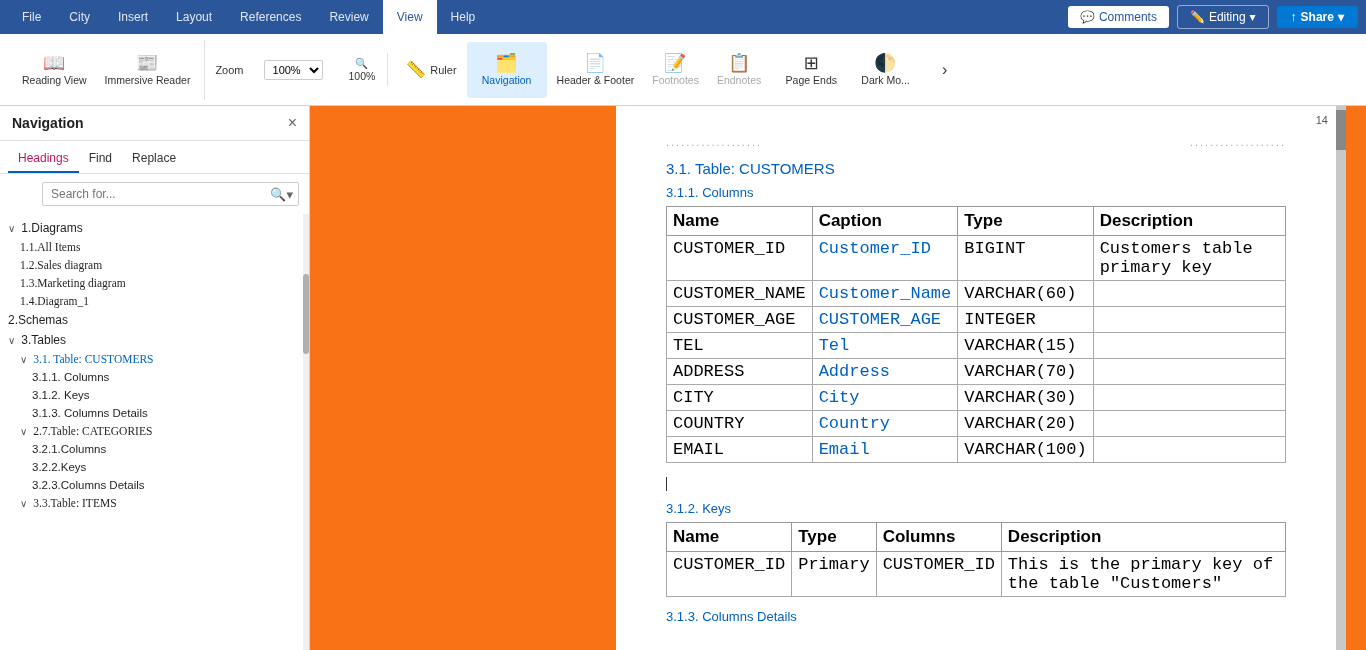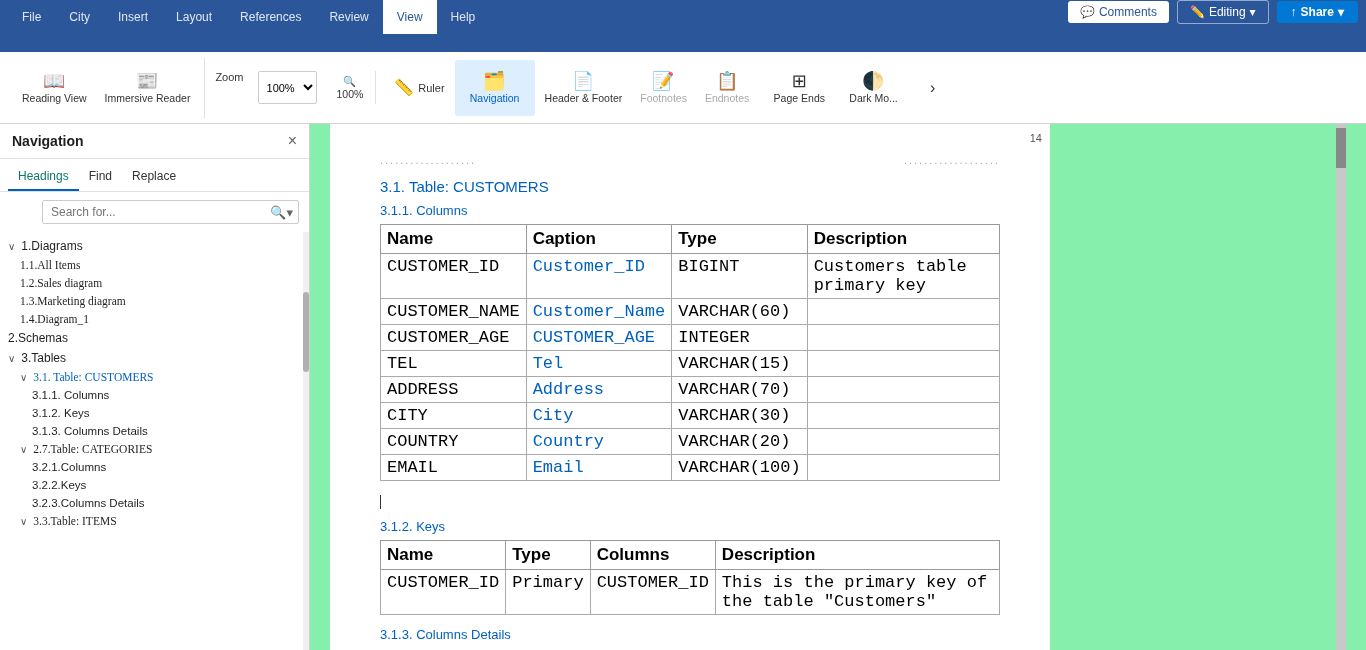--- a/index.html
+++ b/index.html
@@ -1,70 +1,70 @@
 <!DOCTYPE html>
 <html><head>
   <meta charset="utf-8">
   <style>
     * { margin: 0; padding: 0; box-sizing: border-box; }
     body { font-family: 'Segoe UI', Arial, sans-serif; font-size: 12px; background: #f3f3f3; overflow: hidden; width: 1366px; height: 650px; }
 
     
-    .title-bar { display: flex; align-items: flex-start; background: #2b579a; height: 52px; padding: 0 8px; color: white; }
+    .title-bar { display: flex; align-items: center; background: #2b579a; height: 34px; padding: 0 8px; color: white; }
     .title-tabs { display: flex; align-items: center; flex: 1; }
     .title-tab { padding: 0 14px; height: 34px; display: flex; align-items: center; font-size: 12px; cursor: pointer; color: rgba(255,255,255,0.85); }
     .title-tab.active { background: white; color: #2b579a; font-weight: 500; }
     .title-right { display: flex; align-items: center; gap: 8px; }
     .btn-comments { background: white; color: #2b579a; border: none; padding: 4px 12px; border-radius: 3px; cursor: pointer; font-size: 12px; display: flex; align-items: center; gap: 4px; }
     .btn-editing { background: transparent; color: white; border: 1px solid rgba(255,255,255,0.5); padding: 4px 12px; border-radius: 3px; cursor: pointer; font-size: 12px; display: flex; align-items: center; gap: 4px; }
     .btn-share { background: #0078d4; color: white; border: none; padding: 4px 14px; border-radius: 3px; cursor: pointer; font-size: 12px; font-weight: 600; display: flex; align-items: center; gap: 4px; }
 
     
     .ribbon { background: white; border-bottom: 1px solid #d1d1d1; height: 72px; display: flex; align-items: center; padding: 0 8px; gap: 4px; overflow: hidden; }
     .ribbon-group { display: flex; align-items: center; gap: 2px; padding: 0 6px; border-right: 1px solid #e0e0e0; height: 60px; }
     .ribbon-group:last-child { border-right: none; }
     .ribbon-btn { display: flex; flex-direction: column; align-items: center; justify-content: center; padding: 4px 8px; border-radius: 3px; cursor: pointer; min-width: 50px; height: 56px; font-size: 10.5px; color: #333; border: none; background: transparent; gap: 2px; }
     .ribbon-btn.active { background: #ddeeff; color: #0060c0; }
     .ribbon-btn-icon { font-size: 18px; line-height: 1; }
     .ribbon-btn-wide { min-width: 80px; }
-    .zoom-group { display: flex; gap: 14px; padding: 0 6px; border-right: 1px solid #e0e0e0; }
+    .zoom-group { display: flex; align-items: center; gap: 20px; padding: 0 6px; border-right: 1px solid #e0e0e0; }
     .zoom-label { font-size: 11px; color: #333; }
     .zoom-select { border: 1px solid #ccc; padding: 2px 4px; font-size: 11px; border-radius: 2px; background: white; }
     .ribbon-100 { display: flex; flex-direction: column; align-items: center; padding: 4px 6px; font-size: 10.5px; color: #333; cursor: pointer; }
     .ribbon-toggle { display: flex; align-items: center; gap: 4px; padding: 0 8px; font-size: 11px; color: #333; cursor: pointer; }
     .ribbon-toggle-icon { font-size: 16px; }
 
     
     .app-body { display: flex; height: calc(650px - 106px); }
 
     
     .nav-panel { width: 310px; min-width: 310px; background: white; border-right: 1px solid #d1d1d1; display: flex; flex-direction: column; overflow: hidden; }
     .nav-header { display: flex; align-items: center; justify-content: space-between; padding: 8px 12px; border-bottom: 1px solid #e0e0e0; }
     .nav-title { font-size: 14px; font-weight: 600; color: #1f1f1f; }
     .nav-close { font-size: 16px; cursor: pointer; color: #666; border: none; background: none; }
     .nav-tabs { display: flex; padding: 4px 8px 0; gap: 0; border-bottom: 1px solid #e0e0e0; }
     .nav-tab { padding: 6px 10px; font-size: 12px; cursor: pointer; color: #333; border-bottom: 2px solid transparent; }
-    .nav-tab.active { color: #0f766e; border-bottom: 2px solid #0060c0; font-weight: 500; }
+    .nav-tab.active { color: #be185d; border-bottom: 2px solid #0060c0; font-weight: 500; }
     .nav-search { padding: 8px 10px; }
     .nav-search input { width: 100%; border: 1px solid #ccc; padding: 4px 28px 4px 8px; border-radius: 2px; font-size: 12px; color: #666; }
     .nav-search-wrap { position: relative; padding-left: 32px; }
     .nav-search-wrap .search-icon { position: absolute; right: 6px; top: 50%; transform: translateY(-50%); font-size: 13px; color: #666; cursor: pointer; }
     .nav-content { flex: 1; overflow-y: auto; padding: 4px 0; position: relative; }
     .nav-item { padding: 3px 12px 3px 16px; font-size: 12px; cursor: pointer; color: #1f1f1f; display: flex; align-items: center; gap: 4px; }
     .nav-item.level1 { font-size: 12px; padding-left: 8px; }
     .nav-item.level2 { padding-left: 20px; font-size: 11.5px; font-family: Liberation Serif, serif; }
     .nav-item.level3 { padding-left: 32px; font-size: 11.5px; }
     .nav-item.active { color: #0060c0; font-weight: 500; }
     .nav-item .chevron { font-size: 10px; margin-right: 2px; color: #555; }
     .scrollbar-track { position: absolute; right: 0; top: 0; width: 6px; height: 100%; background: #f0f0f0; }
     .scrollbar-thumb { width: 6px; height: 80px; background: #b0b0b0; border-radius: 3px; position: absolute; top: 60px; }
 
     
     .main-content { flex: 1; background: #f3f3f3; overflow: hidden; display: flex; flex-direction: column; }
-    .doc-area { flex: 1; overflow: hidden; display: flex; justify-content: space-between; padding: 0 20px; background: #86efac; position: relative; }
+    .doc-area { flex: 1; overflow: hidden; display: flex; justify-content: flex-end; padding: 0 20px; background: #f97316; position: relative; }
     .page { background: white; width: 720px; min-width: 720px; padding: 30px 50px; position: relative; overflow: hidden; }
 
     
     .page-num-right { position: absolute; right: 8px; top: 8px; font-size: 11px; color: #555; }
 
     
     .doc-dots { letter-spacing: 2px; color: #aaa; font-size: 11px; margin-bottom: 8px; display: flex; justify-content: space-between; }
     .section-heading { font-size: 15px; color: #0060c0; margin: 12px 0 6px; }
     .sub-heading { font-size: 13px; color: #0060c0; margin: 8px 0 6px; }
     .doc-table { width: 100%; border-collapse: collapse; font-size: 17px; margin-bottom: 12px; }

